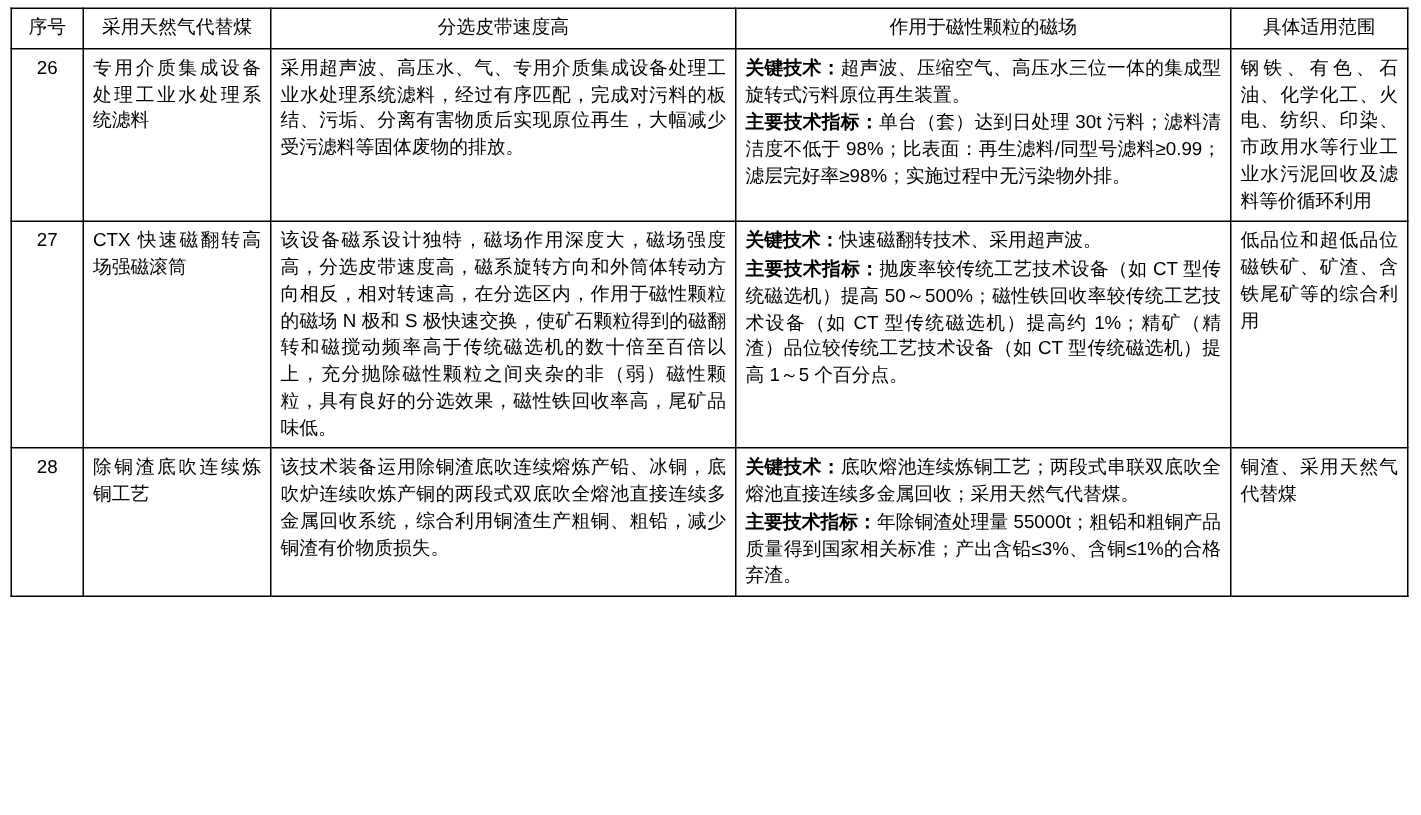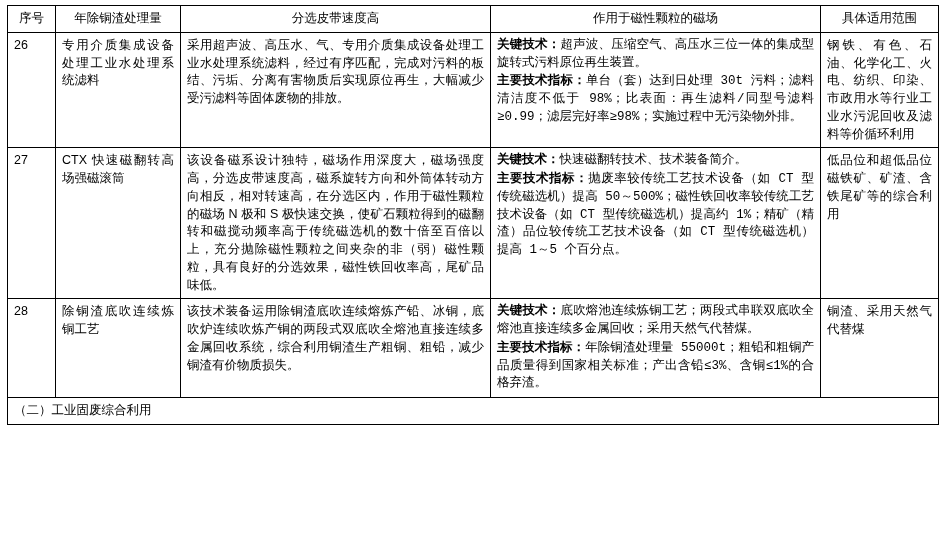--- a/index.html
+++ b/index.html
@@ -41,33 +41,33 @@
   .col-scope   { width: 118px; }
 
   thead td {
     text-align: center;
     font-weight: bold;
     font-size: 13.5px;
     vertical-align: middle;
     padding: 6px 4px;
   }
   .cell-center {
-    text-align: left;
+    text-align: center;
     vertical-align: middle;
   }
   .cell-just {
     text-align: justify;
     text-justify: inter-ideograph;
   }
   .cell-mid-left {
     vertical-align: middle;
     text-align: justify;
     text-justify: inter-ideograph;
   }
-  .para { margin: 0; font-family: Liberation Mono, monospace; }
+  .para { margin: 0; }
   .para + .para { margin-top: 1px; }
   .partial-row td {
     height: 22px;
     padding-top: 2px;
     padding-bottom: 2px;
   }
   .section-title {
     font-size: 15px;
     padding: 9px 8px 9px 10px;
     vertical-align: middle;
@@ -83,21 +83,21 @@
     <colgroup>
       <col class="col-no">
       <col class="col-name">
       <col class="col-intro">
       <col class="col-key">
       <col class="col-scope">
     </colgroup>
     <thead>
       <tr>
         <td>序号</td>
-        <td>年除铜渣处理量</td>
+        <td>采用天然气代替煤</td>
         <td>分选皮带速度高</td>
         <td>作用于磁性颗粒的磁场</td>
         <td>具体适用范围</td>
       </tr>
     </thead>
     <tbody>
 
       <tr>
         <td class="cell-center">26</td>
         <td class="cell-mid-left">专用介质集成设备处理工业水处理系统滤料</td>
@@ -112,21 +112,21 @@
         </td>
         <td class="cell-just">钢铁、有色、石油、化学化工、火电、纺织、印染、市政用水等行业工业水污泥回收及滤料等价循环利用</td>
       </tr>
 
       <tr>
         <td class="cell-center">27</td>
         <td class="cell-mid-left">CTX 快速磁翻转高场强磁滚筒</td>
         <td class="cell-just">该设备磁系设计独特，磁场作用深度大，磁场强度高，分选皮带速度高，磁系旋转方向和外筒体转动方向相反，相对转速高，在分选区内，作用于磁性颗粒的磁场 N 极和 S 极快速交换，使矿石颗粒得到的磁翻转和磁搅动频率高于传统磁选机的数十倍至百倍以上，充分抛除磁性颗粒之间夹杂的非（弱）磁性颗粒，具有良好的分选效果，磁性铁回收率高，尾矿品味低。</td>
         <td class="cell-just">
           <p class="para">
-            <span class="key-label">关键技术：</span><span>快速磁翻转技术、技术装备简介。</span>
+            <span class="key-label">关键技术：</span><span>快速磁翻转技术、采用超声波。</span>
           </p>
           <p class="para">
             <span class="key-label">主要技术指标：</span><span>抛废率较传统工艺技术设备（如 CT 型传统磁选机）提高 50～500%；磁性铁回收率较传统工艺技术设备（如 CT 型传统磁选机）提高约 1%；精矿（精渣）品位较传统工艺技术设备（如 CT 型传统磁选机）提高 1～5 个百分点。</span>
           </p>
         </td>
         <td class="cell-just">低品位和超低品位磁铁矿、矿渣、含铁尾矿等的综合利用</td>
       </tr>
 
       <tr>
         <td class="cell-center">28</td>
@@ -136,18 +136,15 @@
           <p class="para">
             <span class="key-label">关键技术：</span><span>底吹熔池连续炼铜工艺；两段式串联双底吹全熔池直接连续多金属回收；采用天然气代替煤。</span>
           </p>
           <p class="para">
             <span class="key-label">主要技术指标：</span><span>年除铜渣处理量 55000t；粗铅和粗铜产品质量得到国家相关标准；产出含铅≤3%、含铜≤1%的合格弃渣。</span>
           </p>
         </td>
         <td class="cell-just">铜渣、采用天然气代替煤</td>
       </tr>
 
-      <tr>
-        <td class="section-title" colspan="5">（二）工业固废综合利用</td>
-      </tr>
     </tbody>
   </table>
 </div>
 
 </body></html>

